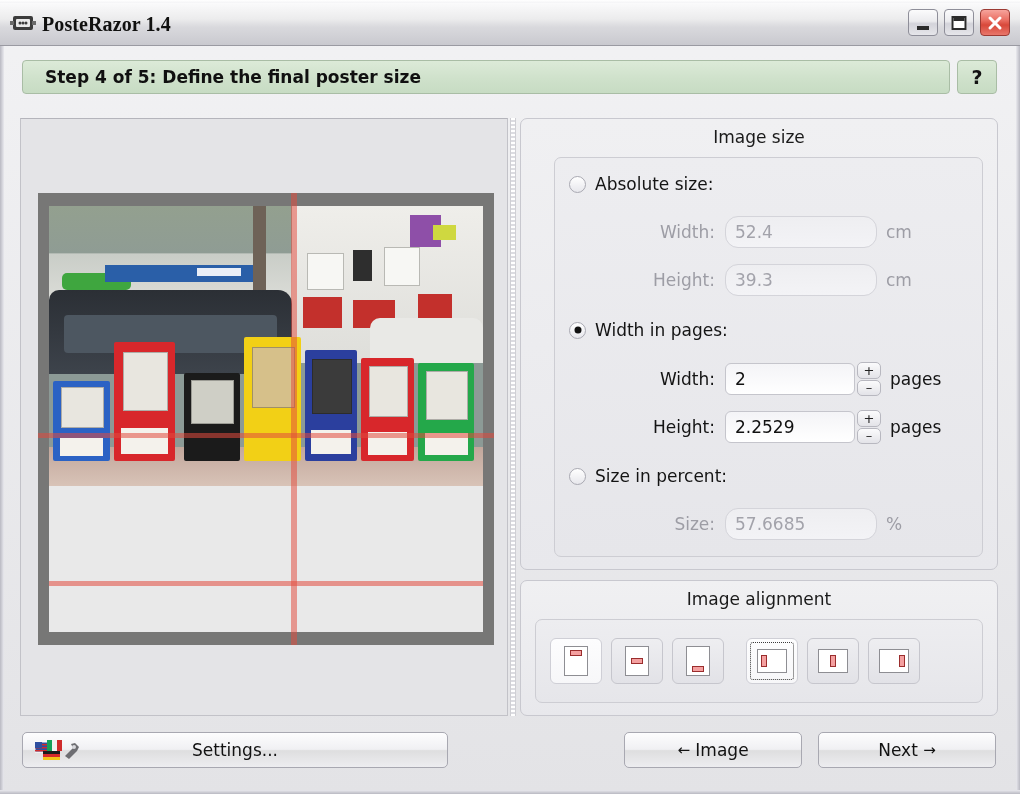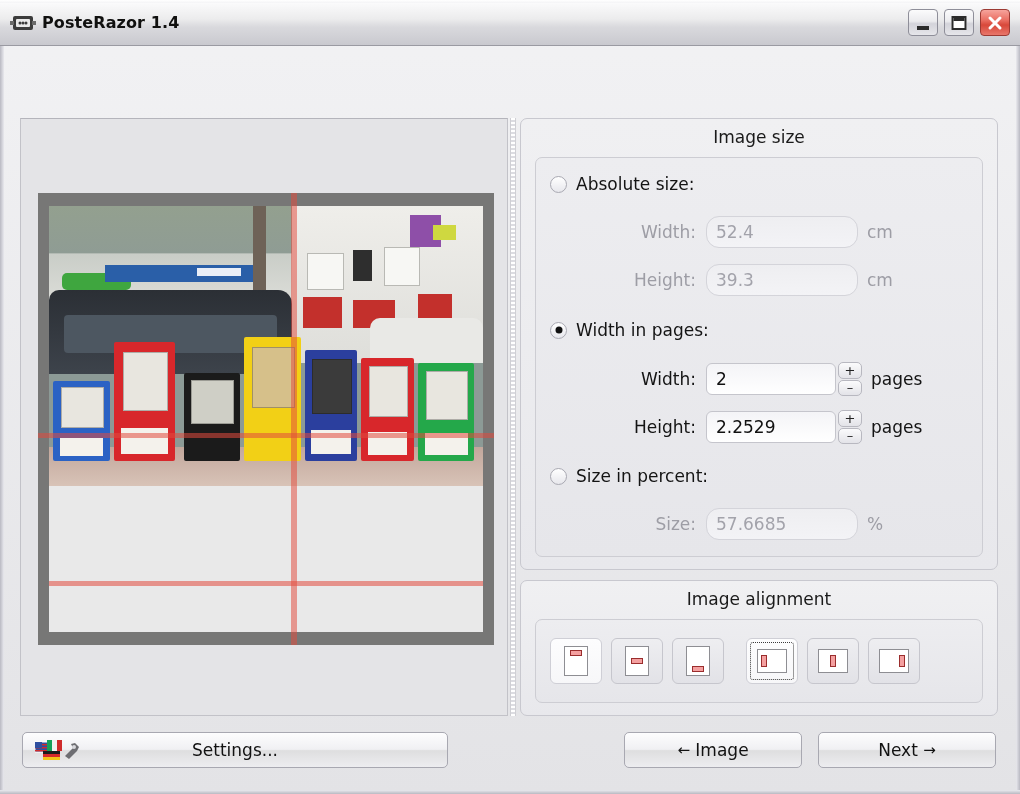--- a/index.html
+++ b/index.html
@@ -27,22 +27,22 @@
   }
   .win-frame-l{position:absolute;left:0;top:0;width:4px;height:794px;background:linear-gradient(90deg,#b9b9c2,#e9e9ee);}
   .win-frame-r{position:absolute;right:0;top:0;width:4px;height:794px;background:linear-gradient(270deg,#b9b9c2,#e9e9ee);}
   .win-frame-b{position:absolute;left:0;bottom:0;width:1020px;height:4px;background:linear-gradient(0deg,#b9b9c2,#e9e9ee);}
 
   .app-icon{
     position:absolute;left:10px;top:13px;width:26px;height:20px;
   }
   .title-text{
     position:absolute;left:42px;top:13px;
-    font-size:16px;font-weight:bold;color:#10100f;
-    letter-spacing:.1px;white-space:nowrap;
+    font-size:20px;font-weight:bold;color:#10100f;
+    letter-spacing:.1px;white-space:nowrap;font-family:Liberation Serif, serif;
   }
   .winbtns{position:absolute;right:10px;top:9px;display:flex;gap:6px;align-items:center;}
   .winbtn{
     width:30px;height:27px;border-radius:4px;
     border:1px solid #8e8e99;
     background:linear-gradient(180deg,#fbfbfc 0%,#ebebee 45%,#d3d3da 55%,#e6e6ea 100%);
     position:relative;box-sizing:border-box;
   }
   .winbtn .g{position:absolute;left:50%;top:50%;transform:translate(-50%,-50%);}
   .min-g{width:12px;height:4px;background:#2b2b2b;margin-top:5px;}
@@ -147,21 +147,21 @@
     position:absolute;top:8px;left:0;width:100%;text-align:center;
     font-size:17px;color:#1a1a1a;
   }
   .inner{
     position:absolute;left:14px;right:14px;
     background:linear-gradient(180deg,#ededf0,#e6e6ea);
     border:1px solid #cdcdd3;border-radius:7px;box-sizing:border-box;
   }
 
   #grp-size{top:0;width:478px;height:452px;}
-  #grp-size .inner{top:38px;height:400px;}
+  #grp-size .inner{top:38px;height:400px;margin-left:19px;}
   #grp-align{top:462px;width:478px;height:136px;}
   #grp-align .inner{top:38px;height:84px;display:flex;align-items:center;}
 
   .radio-row{position:absolute;display:flex;align-items:center;gap:9px;}
   .radio{
     width:17px;height:17px;border-radius:50%;
     background:linear-gradient(180deg,#ffffff,#e7e7ec);
     border:1px solid #a9a9b2;box-sizing:border-box;position:relative;flex:none;
   }
   .radio.on:after{
@@ -268,20 +268,26 @@
         <span class="g max-g"></span>
       </div>
       <div class="winbtn close">
         <svg class="g close-g" viewBox="0 0 16 16">
           <path d="M3 3 L13 13 M13 3 L3 13" stroke="#fff" stroke-width="3" stroke-linecap="round"></path>
         </svg>
       </div>
     </div>
   </div>
 
+  <div class="banner-row">
+    <div class="banner">
+      <span>Step 4 of 5: Define the final poster size</span>
+    </div>
+    <div class="helpbtn">?</div>
+  </div>
 
   <div class="preview-pane">
     <div class="poster-canvas">
       <div class="poster-paper">
 
         <div class="photo">
           <div class="sky"></div>
           <div class="bldg">
             <div class="win" style="left:8%;top:30%;width:18%;height:22%;"></div>
             <div class="win" style="left:32%;top:28%;width:10%;height:20%;background:#2e2e2e;border:0;"></div>

